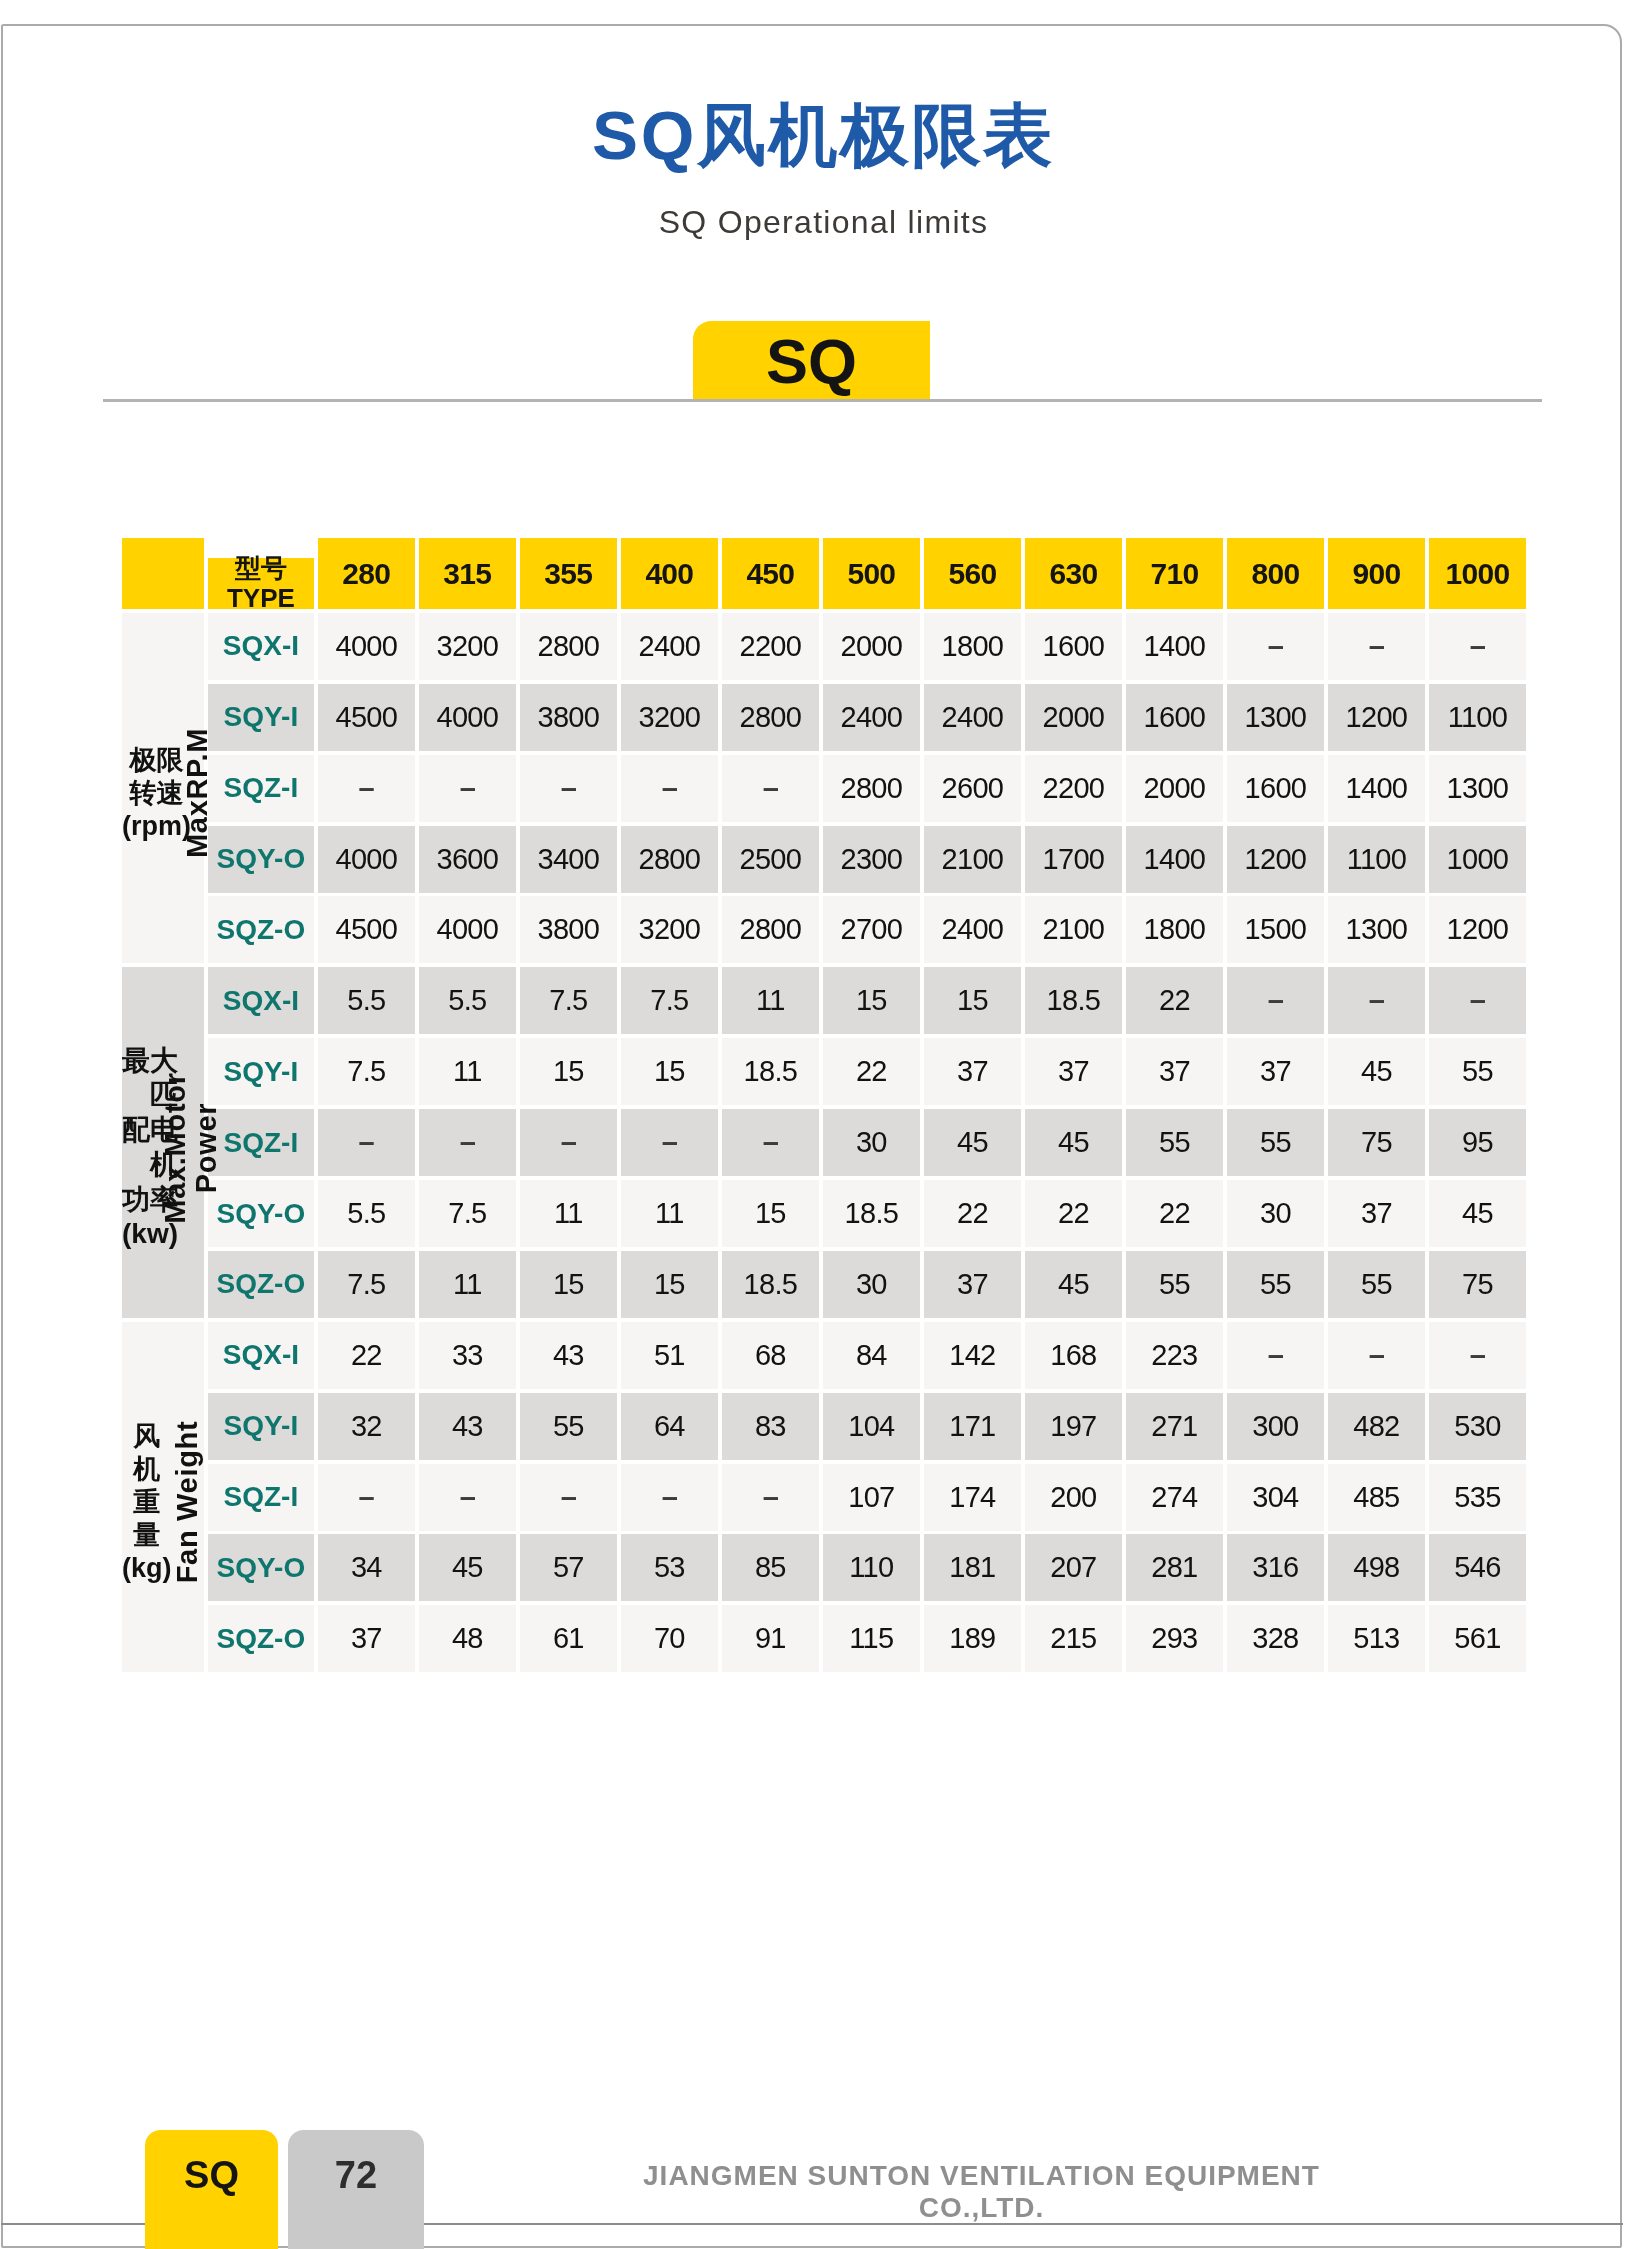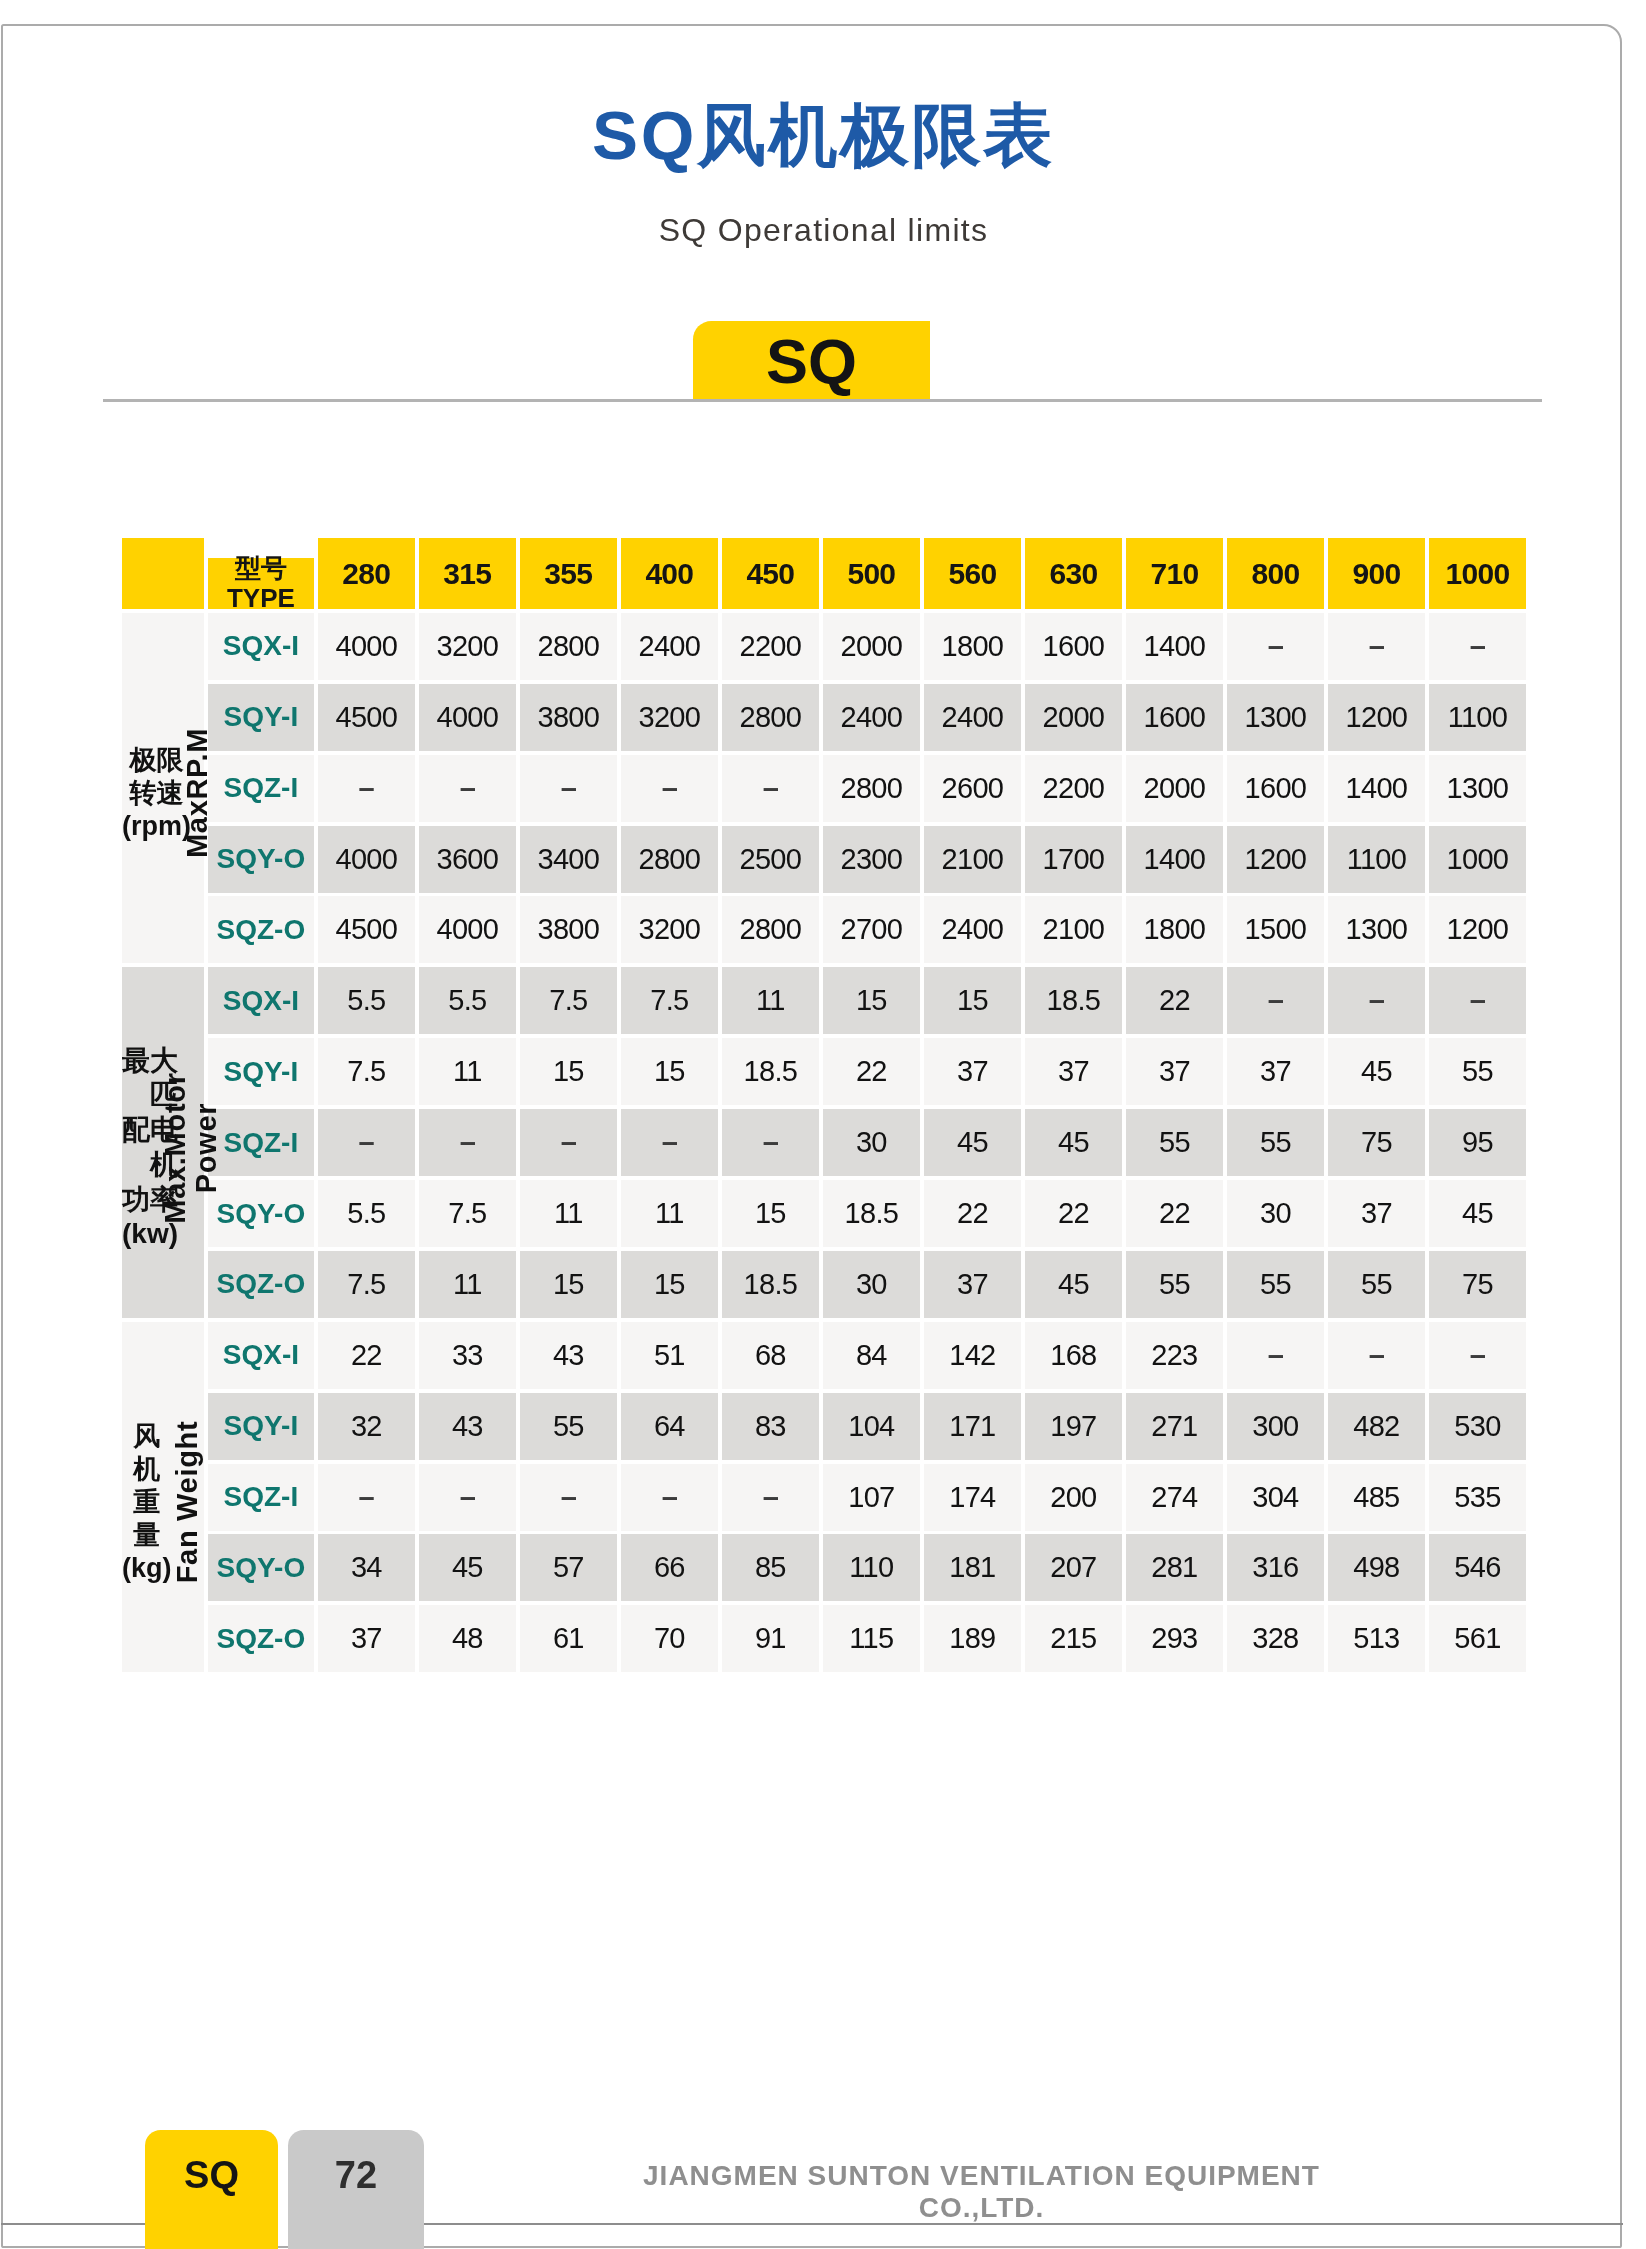--- a/index.html
+++ b/index.html
@@ -12,21 +12,21 @@
     position:absolute; left:1.3px; top:23.6px; width:1621px; height:2224px;
     border:2px solid #ABABAB; border-radius:2.6px 18.3px 2.6px 2.6px; box-sizing:border-box;
     background:transparent;
   }
   .page-title {
     position:absolute; top:90px; left:0; width:1647px; text-align:center;
     font-size:69px; font-weight:bold; color:#1E5AA7; letter-spacing:2.6px;
   }
   .page-subtitle {
     position:absolute; top:204px; left:0; width:1647px; text-align:center;
-    font-size:32px; font-weight:400; color:#3E3A37; letter-spacing:1.3px;margin-top:8px;
+    font-size:32px; font-weight:400; color:#3E3A37; letter-spacing:1.3px;
   }
   .sq-tab {
     position:absolute; left:693px; top:321px; width:237px; height:79px;
     background:var(--yellow,#FFD200); border-radius:18.3px 0 0 0;
     display:flex; align-items:center; justify-content:center;
     font-size:63px; font-weight:bold; color:#141414;
   }
   .tab-line {
     position:absolute; left:103px; top:399px; width:1439px; height:2.6px; background:#B3B3B3;
   }
@@ -296,21 +296,21 @@
     <div class="cell light val">174</div>
     <div class="cell light val">200</div>
     <div class="cell light val">274</div>
     <div class="cell light val">304</div>
     <div class="cell light val">485</div>
     <div class="cell light val">535</div>
     <div class="cell gray type-cell">SQY-O</div>
     <div class="cell gray val">34</div>
     <div class="cell gray val">45</div>
     <div class="cell gray val">57</div>
-    <div class="cell gray val">66</div>
+    <div class="cell gray val">53</div>
     <div class="cell gray val">85</div>
     <div class="cell gray val">110</div>
     <div class="cell gray val">181</div>
     <div class="cell gray val">207</div>
     <div class="cell gray val">281</div>
     <div class="cell gray val">316</div>
     <div class="cell gray val">498</div>
     <div class="cell gray val">546</div>
     <div class="cell light type-cell">SQZ-O</div>
     <div class="cell light val">37</div>

